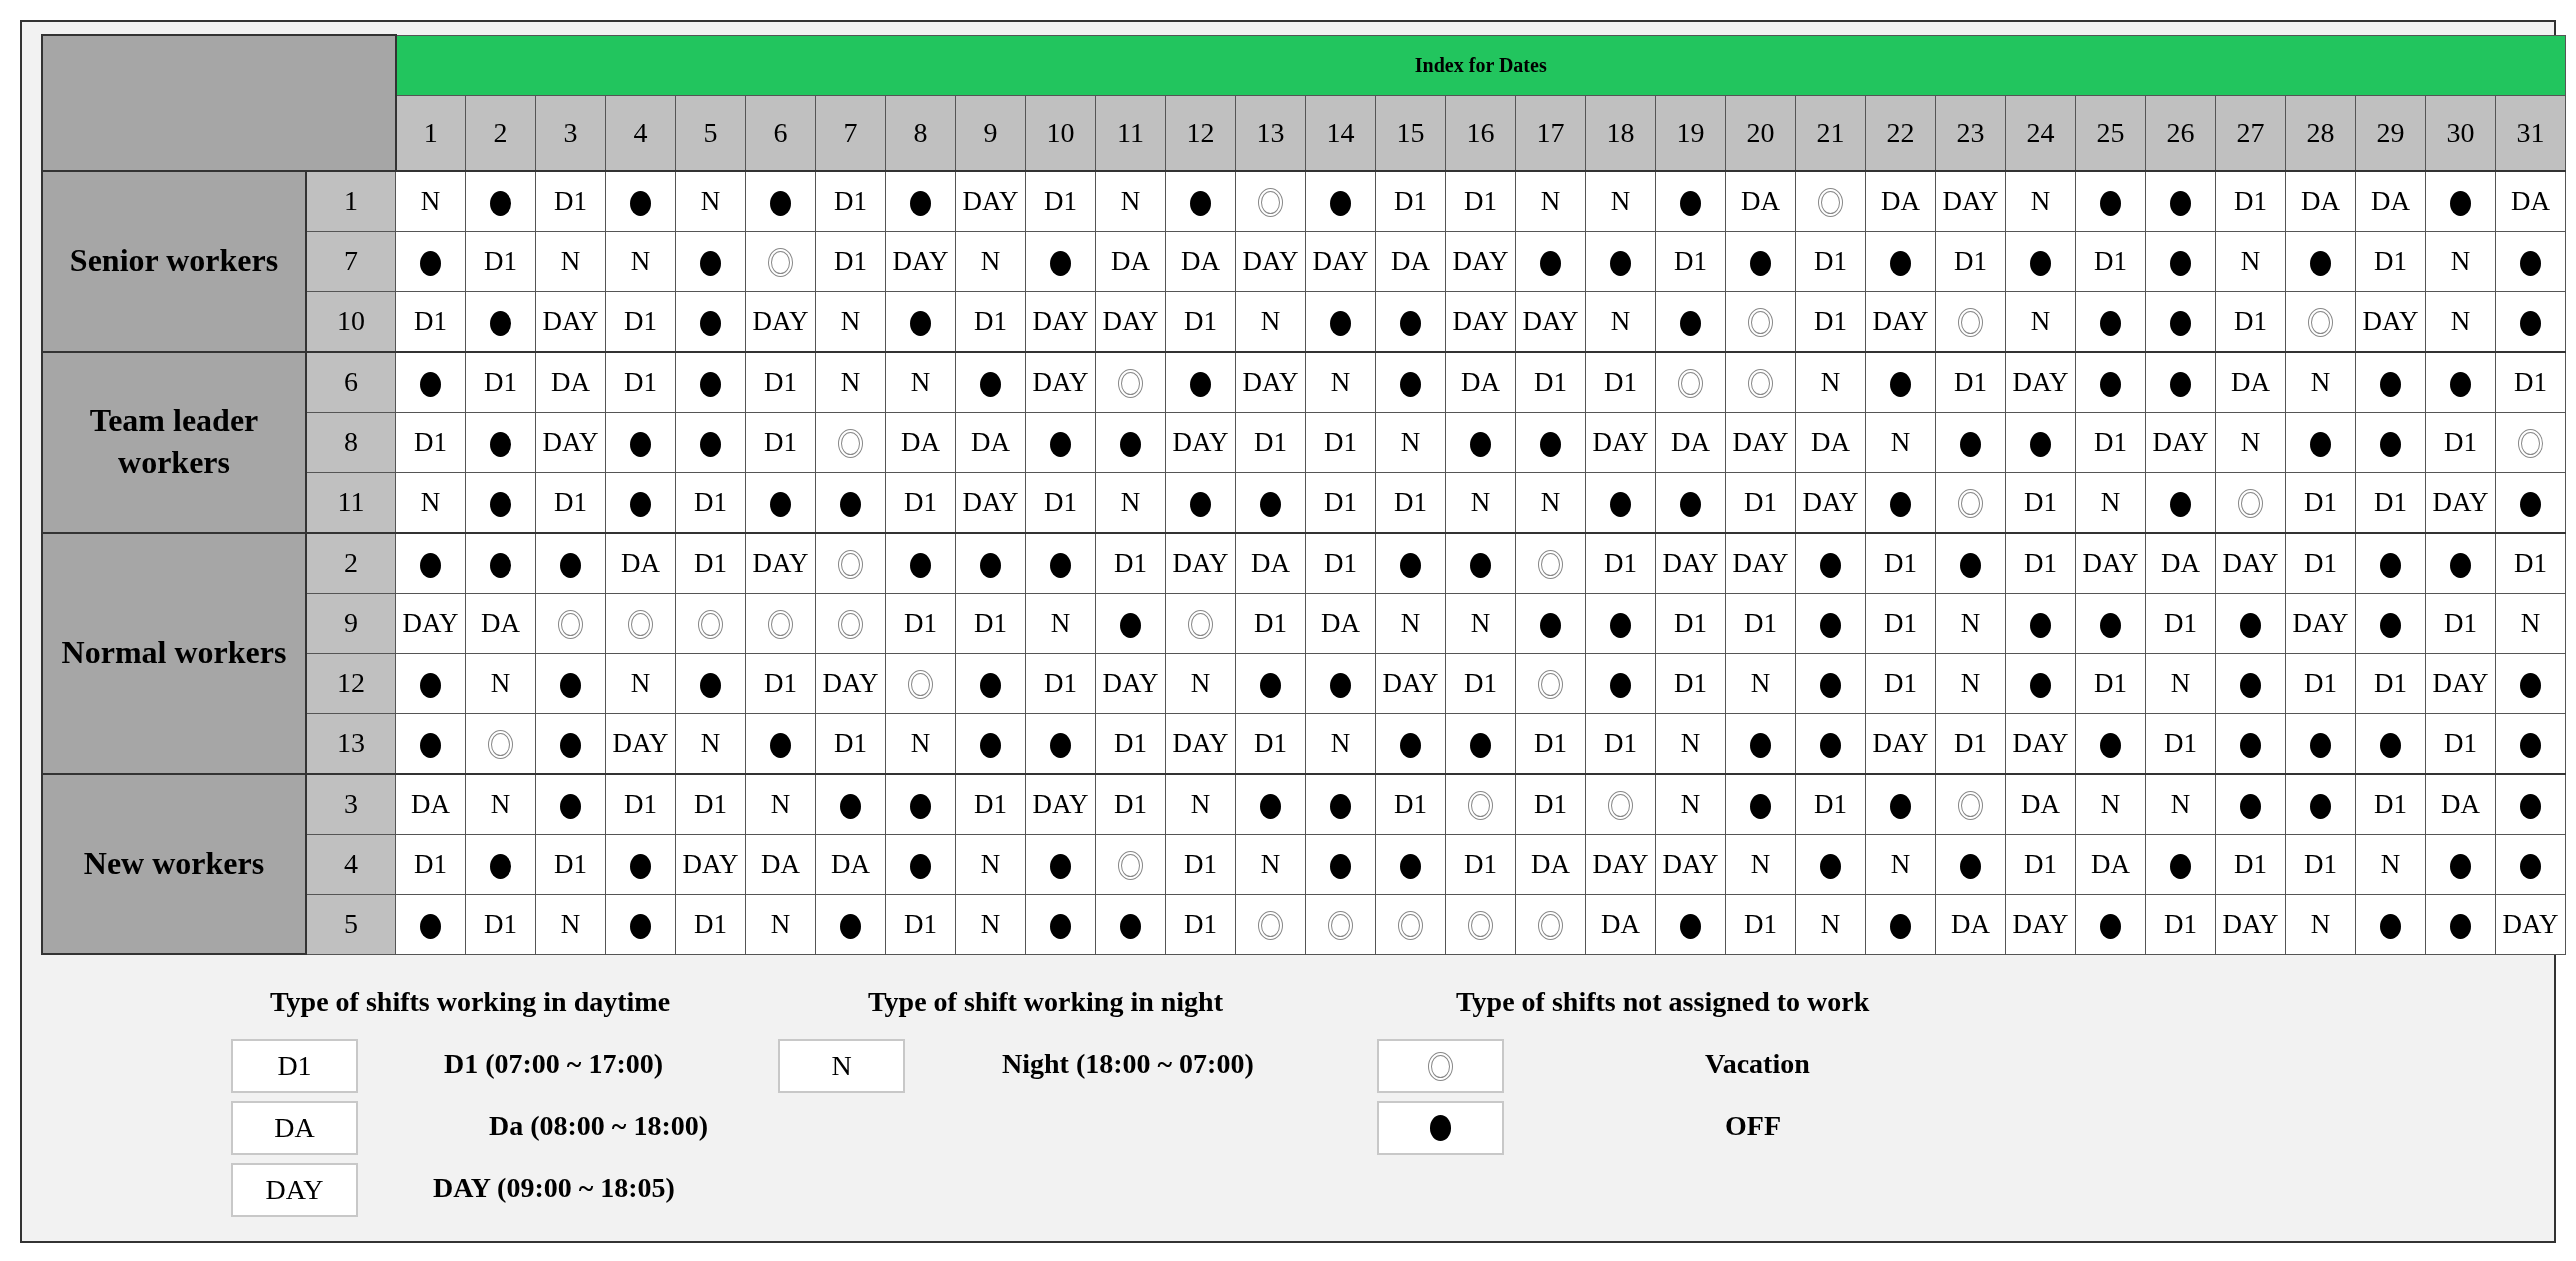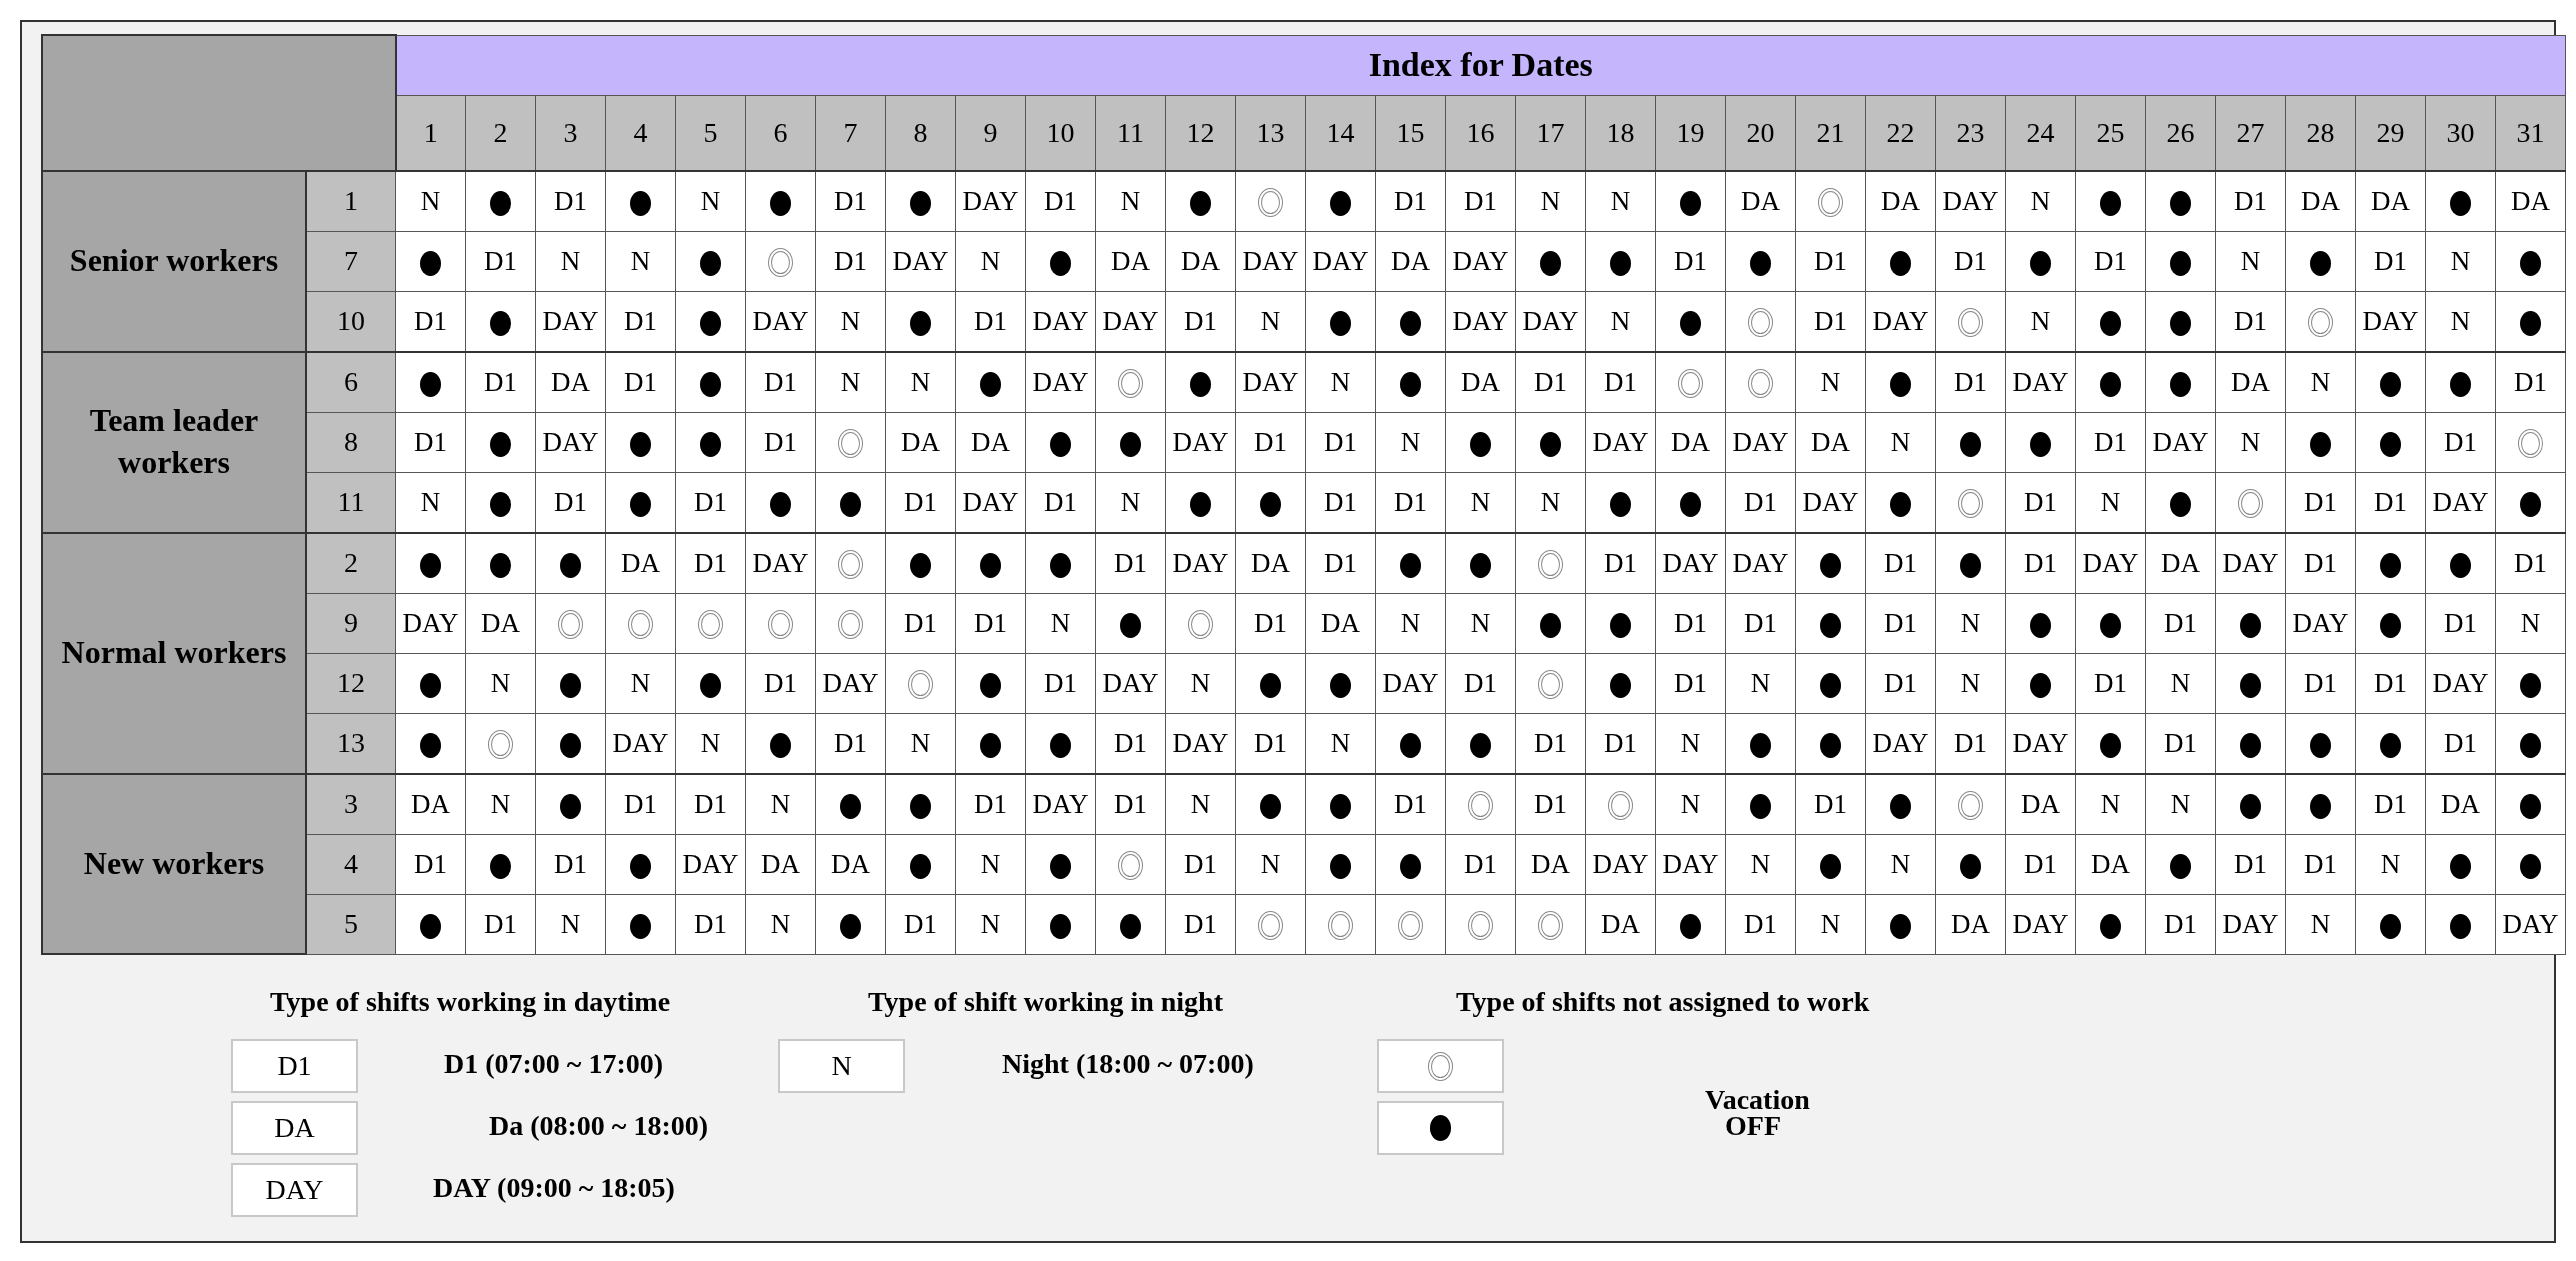--- a/index.html
+++ b/index.html
@@ -1,21 +1,21 @@
 <!DOCTYPE html>
 <html style="font-size:11.3px"><head>
 <meta charset="utf-8">
 <style>
   html,body{margin:0;padding:0;background:#fff;}
   body{width:2576px;height:1262px;position:relative;font-family:"Liberation Serif","DejaVu Serif",serif;color:#000;}
   .frame{position:absolute;left:20px;top:20px;width:2536px;height:1223px;background:#f2f2f2;border:2.1px solid #333;box-sizing:border-box;}
   table.sched{position:absolute;left:41px;top:34px;border-collapse:collapse;table-layout:fixed;}
   table.sched td, table.sched th{border:1.4px solid #555;text-align:center;vertical-align:middle;padding:0;font-weight:normal;}
   .corner{background:#a6a6a6;border:2.1px solid #333 !important;}
-  .title-cell{background:#c4b5fd;height:59px;font-weight:bold !important;font-size:34px;}
+  .title-cell{background:#22c55e;height:59px;font-weight:bold !important;font-size:20px;}
   .day-head{background:#c0c0c0;height:74px;font-size:28px;}
   .group{background:#a6a6a6;font-weight:bold !important;font-size:32px;width:262px;border:2.1px solid #333 !important;line-height:1.3;}
   .wid{background:#c0c0c0;font-size:28px;width:88px;}
   .cell{background:#fff;height:59px;font-size:27px;width:69px;}
   .off{display:inline-block;width:21px;height:25.4px;border-radius:50%;background:#000;vertical-align:middle;}
   .vac{display:inline-block;width:17px;height:21px;border-radius:50%;border:4.2px double #888;vertical-align:middle;box-sizing:content-box;}
   .grp-top td{border-top:2.1px solid #333 !important;}
   .legend{position:absolute;top:986px;}
   .leg-title{position:absolute;font-weight:bold;font-size:28px;white-space:nowrap;text-align:center;}
   .leg-box{position:absolute;width:127px;height:54px;background:#fff;border:2.1px solid #c8c8c8;box-sizing:border-box;display:flex;align-items:center;justify-content:center;font-size:28px;}
@@ -526,19 +526,19 @@
   <div class="leg-desc" style="left:433px;top:186px;">DAY (09:00 ~ 18:05)</div>
 
   <div class="leg-title" style="left:868px;top:0;">Type of shift working in night</div>
   <div class="leg-box" style="left:778px;top:53px;">N</div>
   <div class="leg-desc" style="left:1002px;top:62px;">Night (18:00 ~ 07:00)</div>
 
   <div class="leg-title" style="left:1456px;top:0;">Type of shifts not assigned to work</div>
   <div class="leg-box" style="left:1377px;top:53px;">
       <span class="vac"></span>
     </div>
-  <div class="leg-desc" style="left:1705px;top:62px;margin-top:36px;">Vacation</div>
+  <div class="leg-desc" style="left:1705px;top:62px;">Vacation</div>
   <div class="leg-box" style="left:1377px;top:115px;">
       <span class="off"></span>
     </div>
   <div class="leg-desc" style="left:1725px;top:124px;text-align:right;">OFF</div>
 </div>
 
 
 </body></html>

